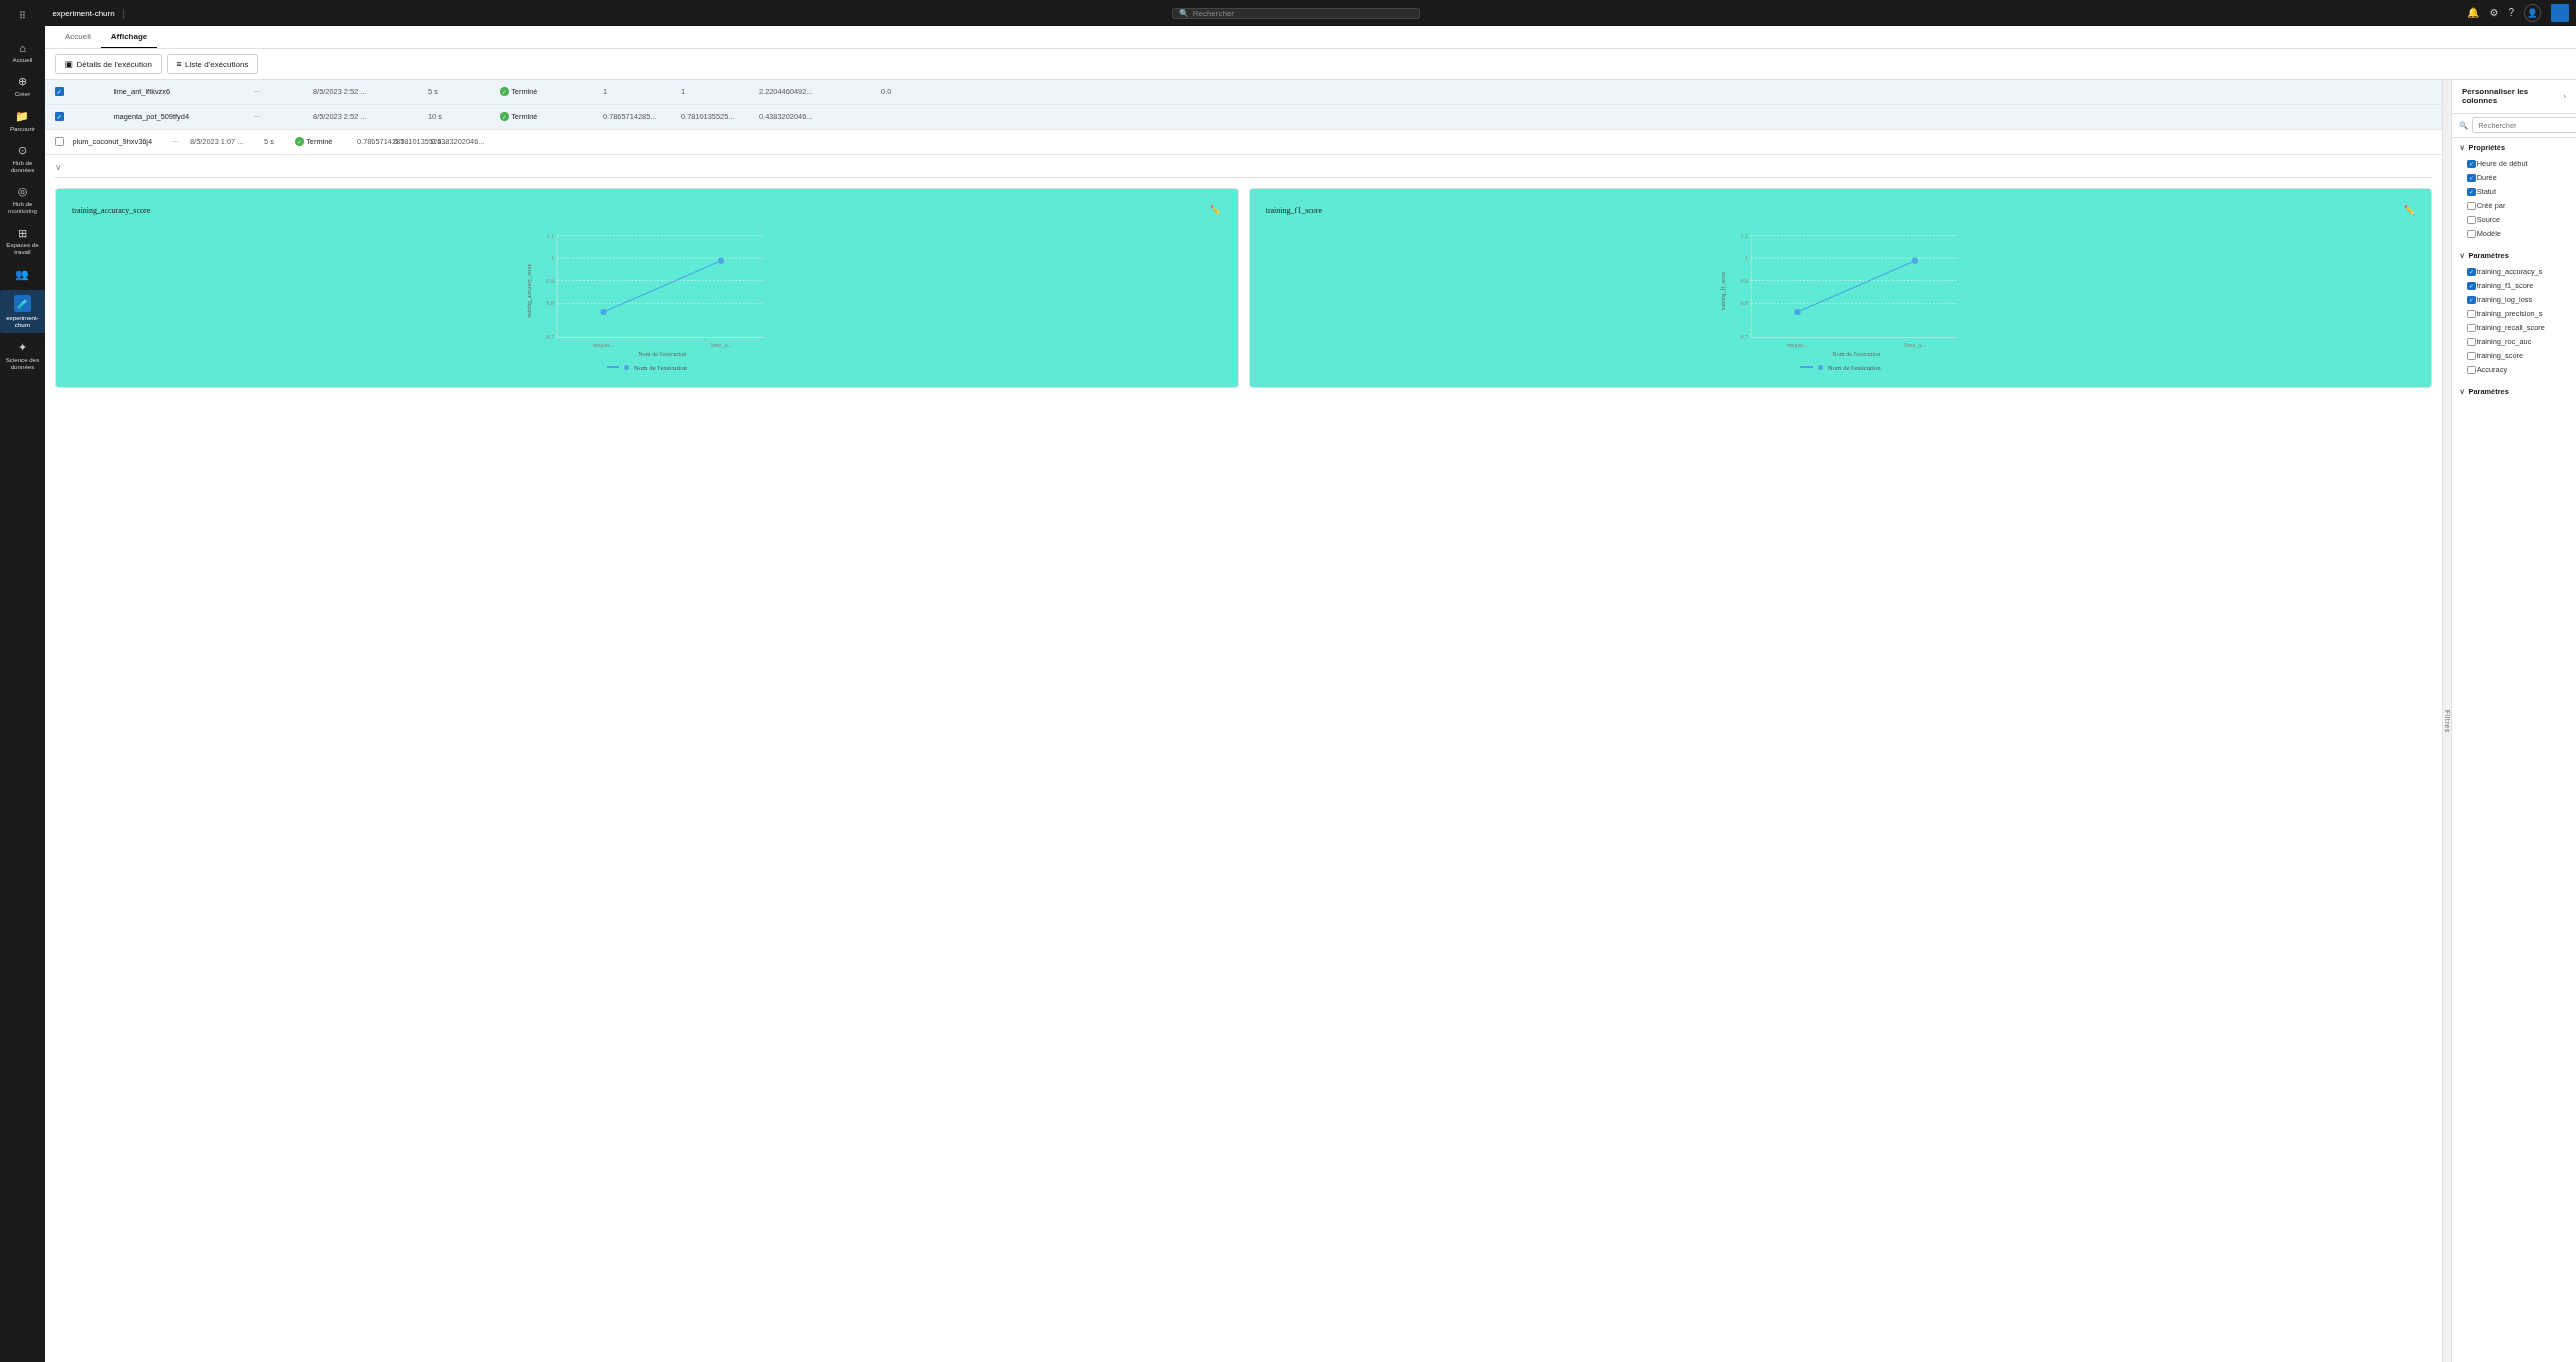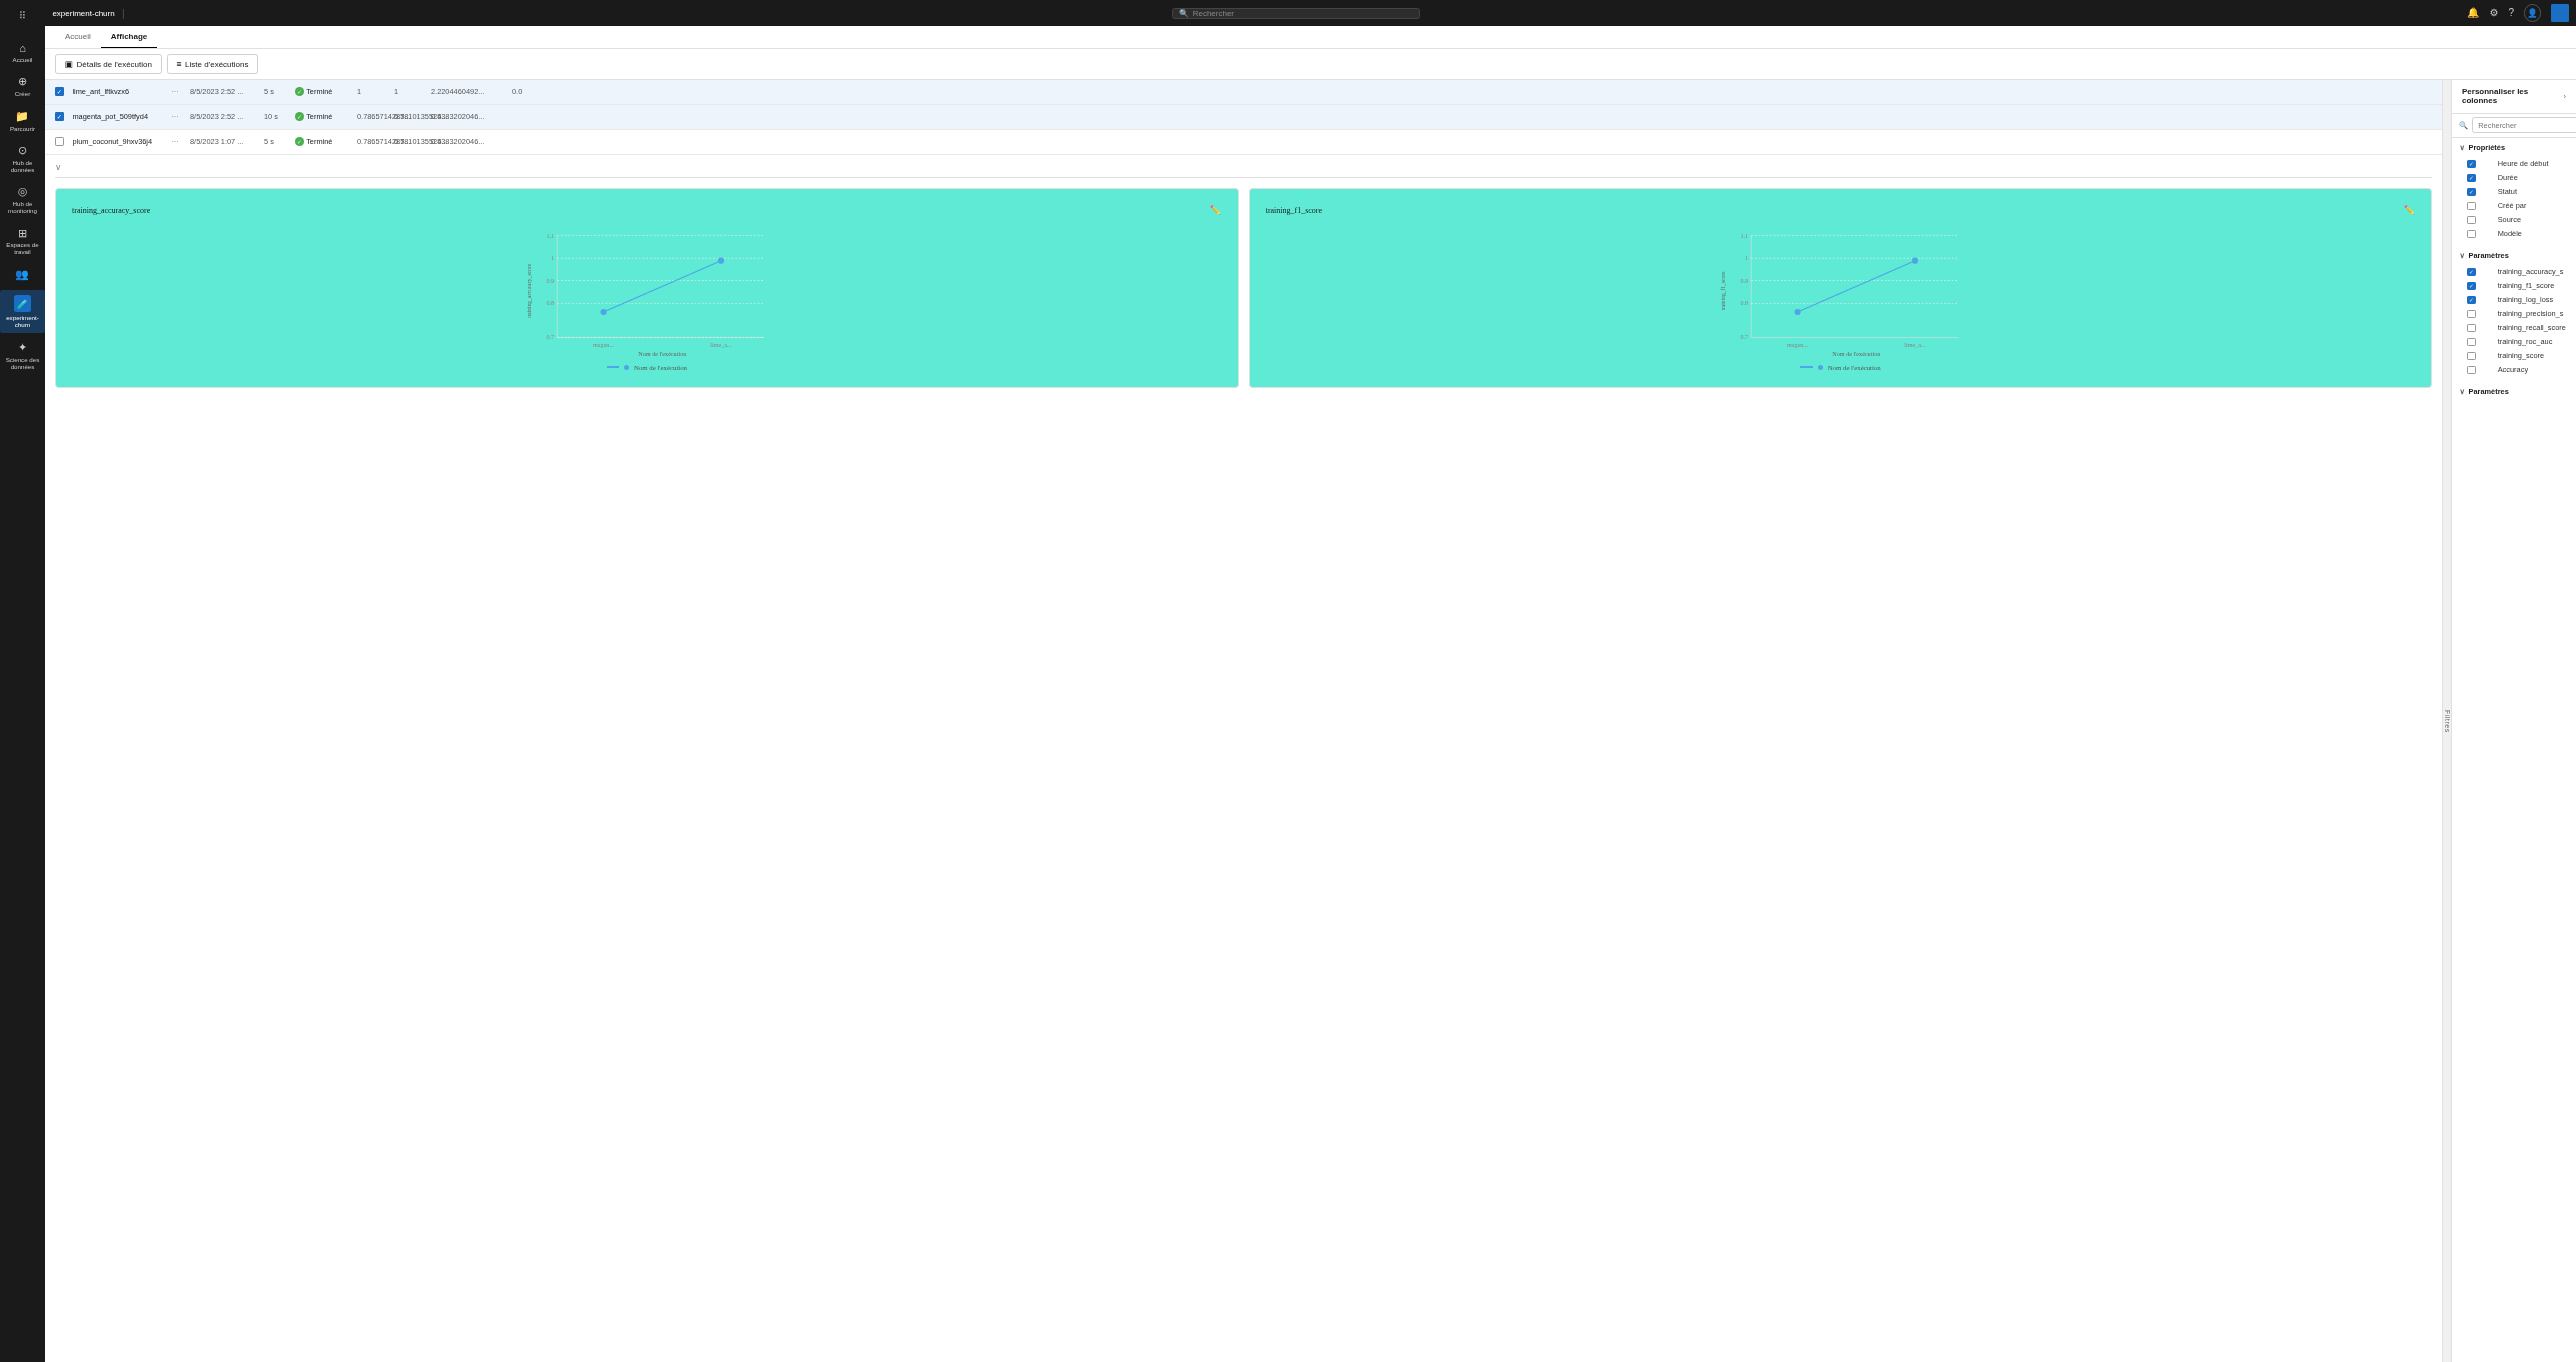--- a/index.html
+++ b/index.html
@@ -204,21 +204,21 @@
       overflow-x: auto;
     }
     .table-row {
       display: flex;
       align-items: center;
       padding: 0 10px;
       border-bottom: 0.6px solid #e8e8e8;
       min-height: 25px;
       font-size: 7.4px;
     }
-    .table-row.selected { background: #eef4fc; }
+    .table-row.selected { background: #eef4fc; gap: 41px; }
     .table-row .checkbox {
       width: 12.4px;
       flex-shrink: 0;
       margin-right: 5px;
     }
     .table-row .name-col { width: 99px; flex-shrink: 0; }
     .table-row .dots-col { width: 18.6px; flex-shrink: 0; color: #888; }
     .table-row .date-col { width: 74px; flex-shrink: 0; color: #555; }
     .table-row .dur-col { width: 31px; flex-shrink: 0; color: #555; }
     .table-row .status-col { width: 62px; flex-shrink: 0; display: flex; align-items: center; gap: 2.5px; }
@@ -387,21 +387,21 @@
       padding: 5px 7.4px;
       font-size: 7.4px;
       font-weight: 600;
       color: #1a1a1a;
       cursor: pointer;
     }
     .section-header .chevron { color: #666; }
     .prop-item {
       display: flex;
       align-items: center;
-      gap: 22px;
+      gap: 1px;
       padding: 2.5px 7.4px 2.5px 15px;
       font-size: 7.4px;
       color: #333;
     }
     .prop-checkbox {
       width: 8.7px;
       height: 8.7px;
       border: 0.6px solid #999;
       border-radius: 1.2px;
       display: flex;

